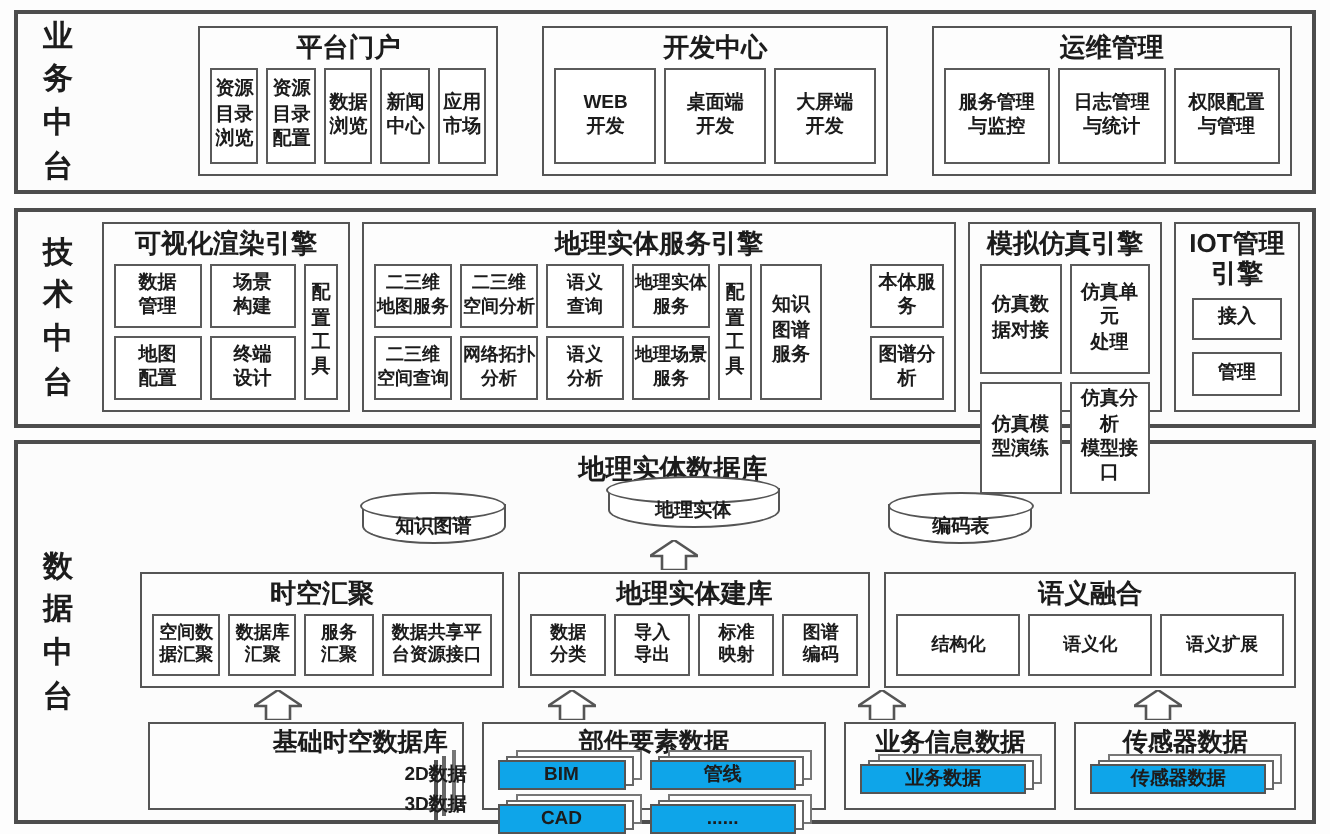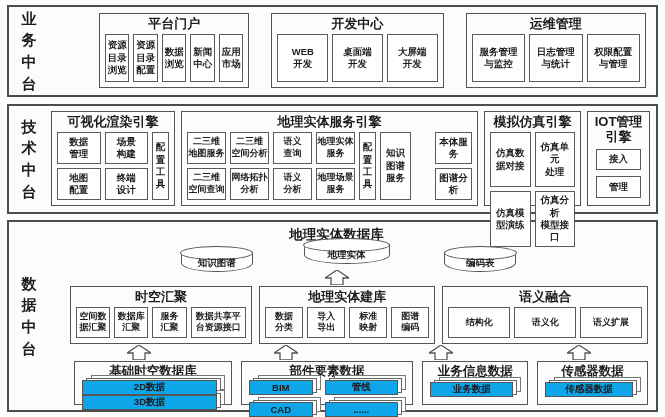--- a/index.html
+++ b/index.html
@@ -77,21 +77,21 @@
   .geo-grid {
     flex:1; display:grid;
     grid-template-columns:repeat(4,1fr); grid-auto-rows:1fr;
     gap:4px; min-width:0;
   }
   .geo-grid .box { font-size:9px; padding:1px 0; }
   .kg-tall { flex:0 0 31px; font-size:9.5px; }
   .kg-col { flex:0 0 57px; display:flex; flex-direction:column; gap:4px; }
   .kg-col .box { flex:1;margin-left:20px; }
   .iot-col { display:flex; flex-direction:column; gap:6px; flex:1; padding:2px 3px; }
-  .iot-col .box { flex:1; }
+  .iot-col .box { flex:1;font-family:Liberation Mono, monospace; }
 
   
   .data-content { flex-direction:column; padding:2px 8px 5px 0; }
   .db-header { position:relative; height:62px; flex:0 0 auto;text-align:center; }
   .db-title {
     position:absolute; left:48%; top:2px; transform:translateX(-50%);
     font-weight:bold; font-size:13.5px; white-space:nowrap;
   }
   .cyl {
     position:absolute; height:20px;
@@ -118,21 +118,21 @@
   .g-build { width:30.5%; }
   .g-sem { flex:1; }
   .mid-row .box { font-size:9px; }
   .g-agg .wide { flex:1.7; }
 
   .arrow-row { position:relative; height:17px; flex:0 0 auto; }
   .arrow-row svg { position:absolute; top:1px; }
   .a1 { left:13%; } .a2 { left:37.5%; } .a3 { left:63.5%; } .a4 { left:86.5%; }
 
   .src-row { display:flex; gap:9px; flex:1; margin-left:25px; min-height:0; }
-  .g-base { width:27.5%; }
+  .g-base { width:27.5%;align-items:flex-end; }
   .g-comp { width:30%; }
   .g-biz { width:18.5%; }
   .g-sensor { flex:1; }
   .src-row .group { padding:1px 7px 5px; }
   .src-row .group-title { font-size:12.5px; }
   .stack-col { display:flex; flex-direction:column; justify-content:space-evenly; flex:1; padding-right:7px; }
   .stack-grid {
     flex:1; display:grid; grid-template-columns:1fr 1.15fr;
     column-gap:12px; align-content:space-evenly; row-gap:7px; padding-right:7px;
   }

